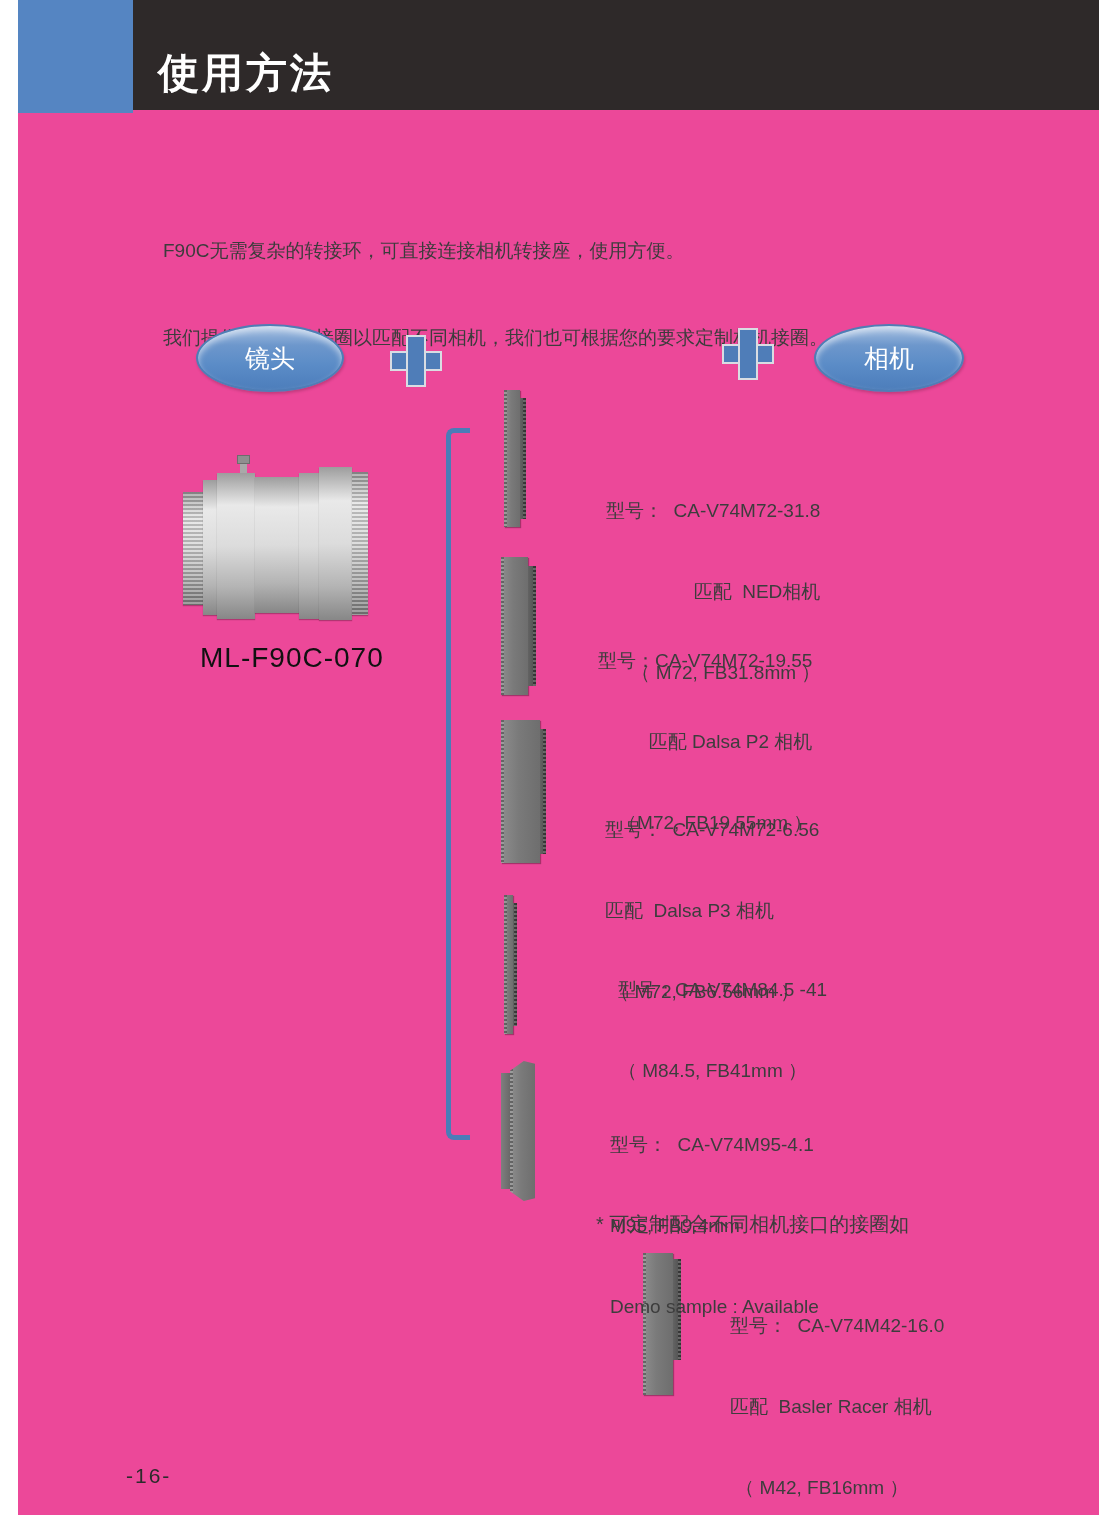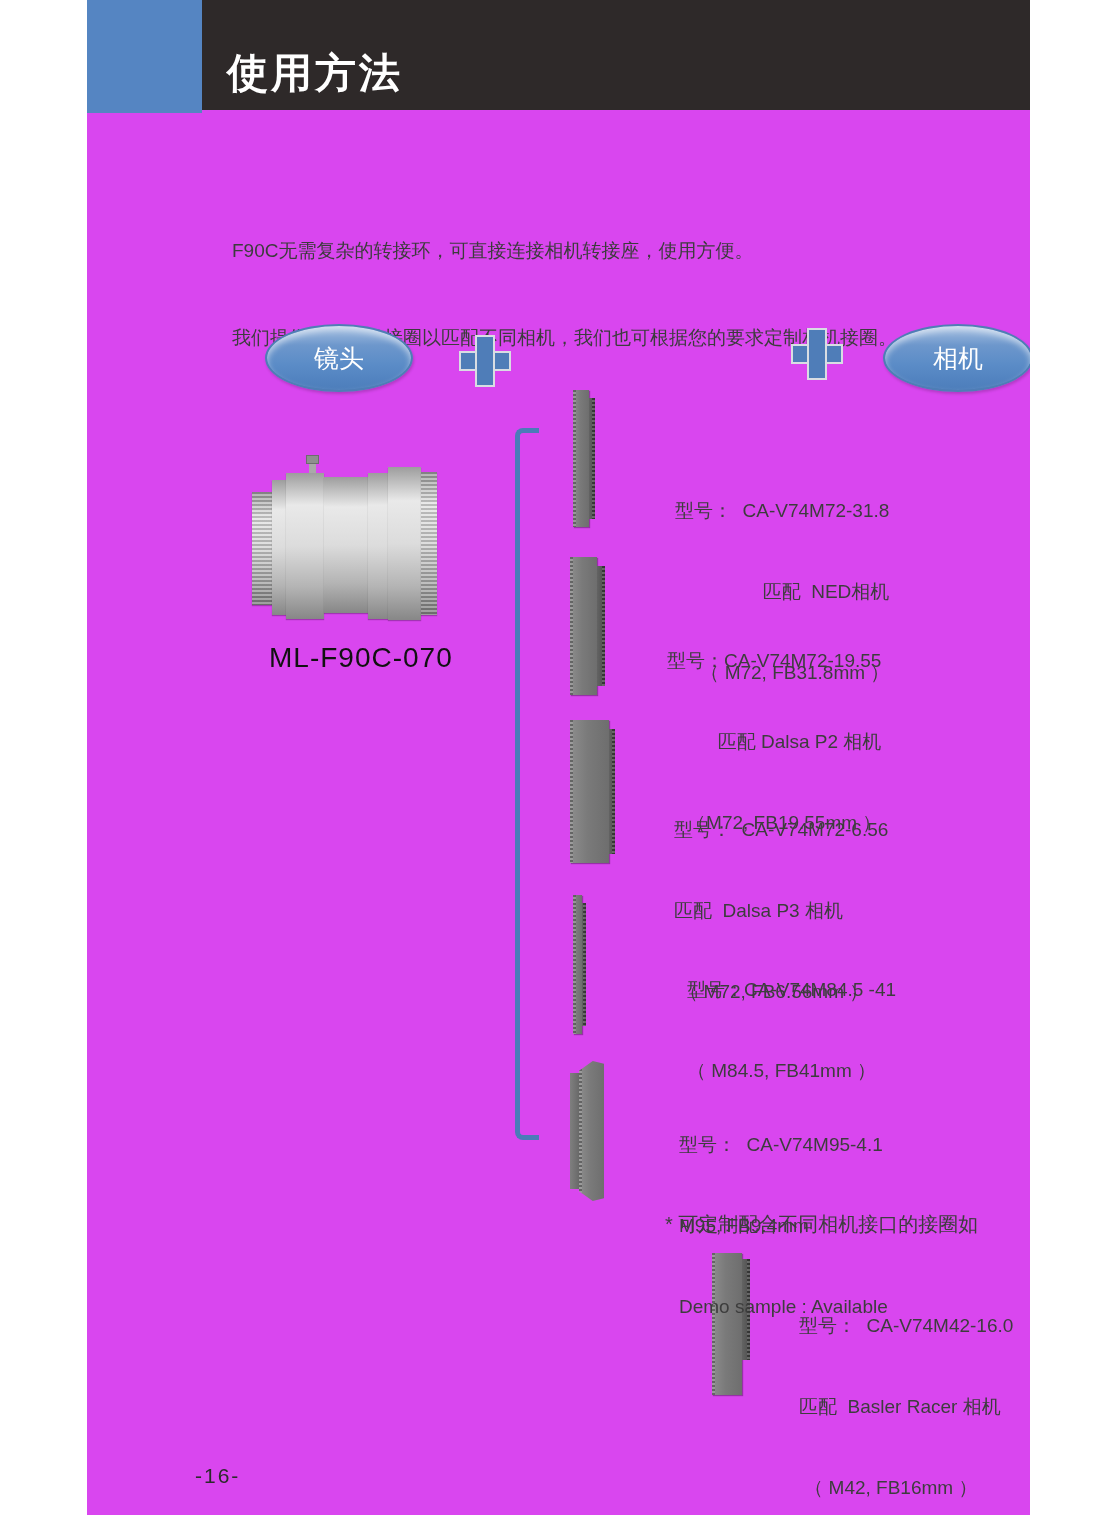--- a/index.html
+++ b/index.html
@@ -1,19 +1,19 @@
 <!DOCTYPE html>
 <html><head>
 <meta charset="utf-8">
 <style>
   * { margin:0; padding:0; box-sizing:border-box; }
   body { background:#ffffff; font-family:"Liberation Sans", sans-serif; }
   .page {
-    position:relative; width:943px; height:1515px; margin:0 auto;
-    background:#d946ef; overflow:hidden;
+    position:relative; width:1081px; height:1515px; margin:0 auto;
+    background:#ec4899; overflow:hidden;
   }
 
   
   .header-band {
     position:absolute; left:0; top:0; width:1117px; height:110px;
     background:#2e2929;
   }
   .header-accent {
     position:absolute; left:0; top:0; width:115px; height:113px;
     background:#5585c2;

